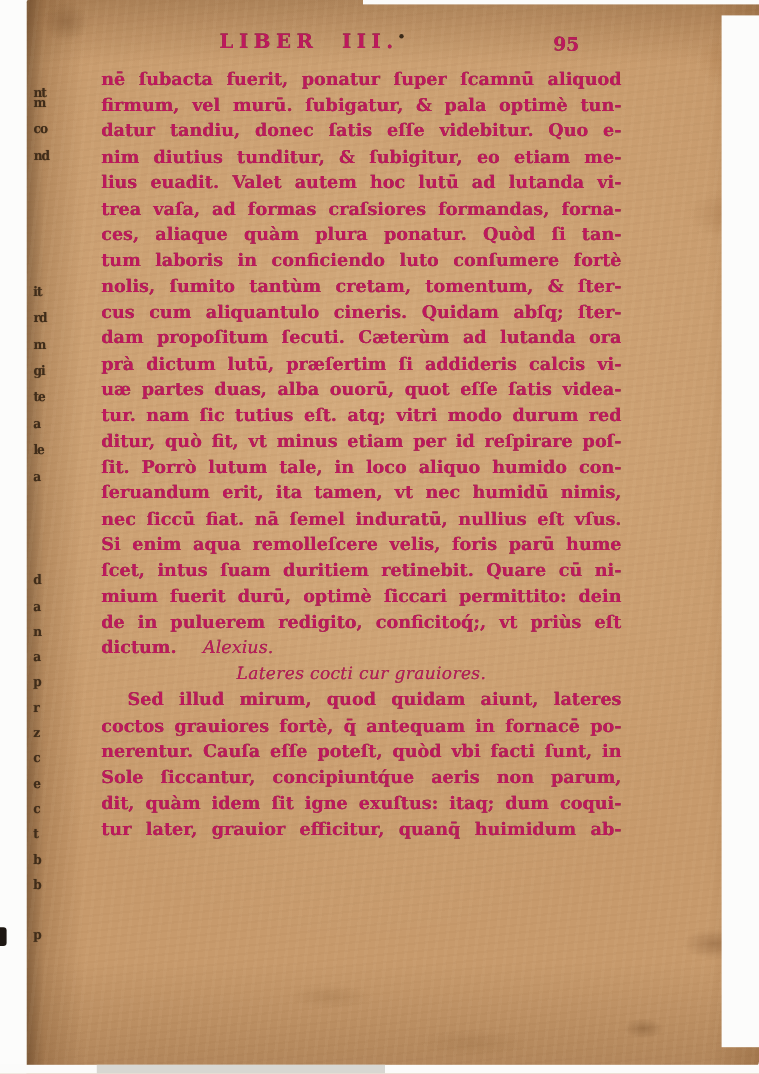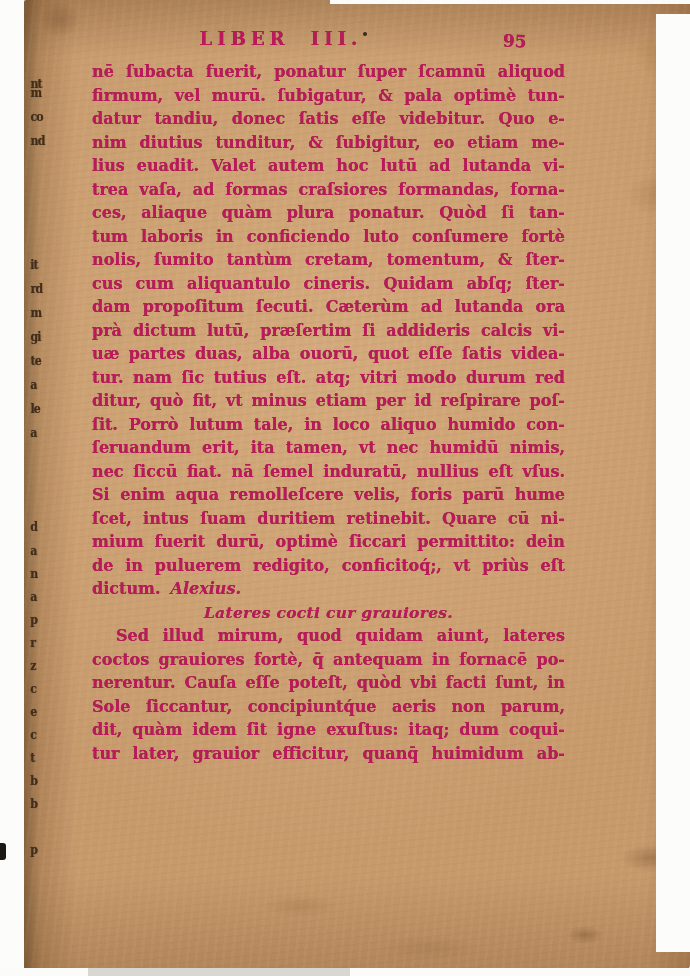--- a/index.html
+++ b/index.html
@@ -76,23 +76,23 @@
     text-shadow:0 0 .6px rgba(43,29,16,.65);
   }
   .jline{
     height:23.5px;line-height:23.5px;overflow:hidden;
     text-align:justify;white-space:normal;
   }
   .jline::after{content:"";display:inline-block;width:100%;height:0;}
   #para2 .jline:first-child{text-indent:24px;}
   .line{height:23.5px;line-height:23.5px;overflow:hidden;}
   .line.plain{text-align:left;}
-  .ital{font-style:italic;font-weight:700;margin-left:10px;}
+  .ital{font-style:italic;font-weight:400;margin-left:24px;}
   .line.heading{
-    text-align:center;font-style:italic;font-weight:700;font-size:15.5px;
+    text-align:center;font-style:italic;font-weight:400;font-size:15.5px;
     letter-spacing:.3px;
   }
 </style>
 </head>
 <body>
 
 <div class="scan">
 
   <div class="page"></div>
   <div class="grain"></div>

